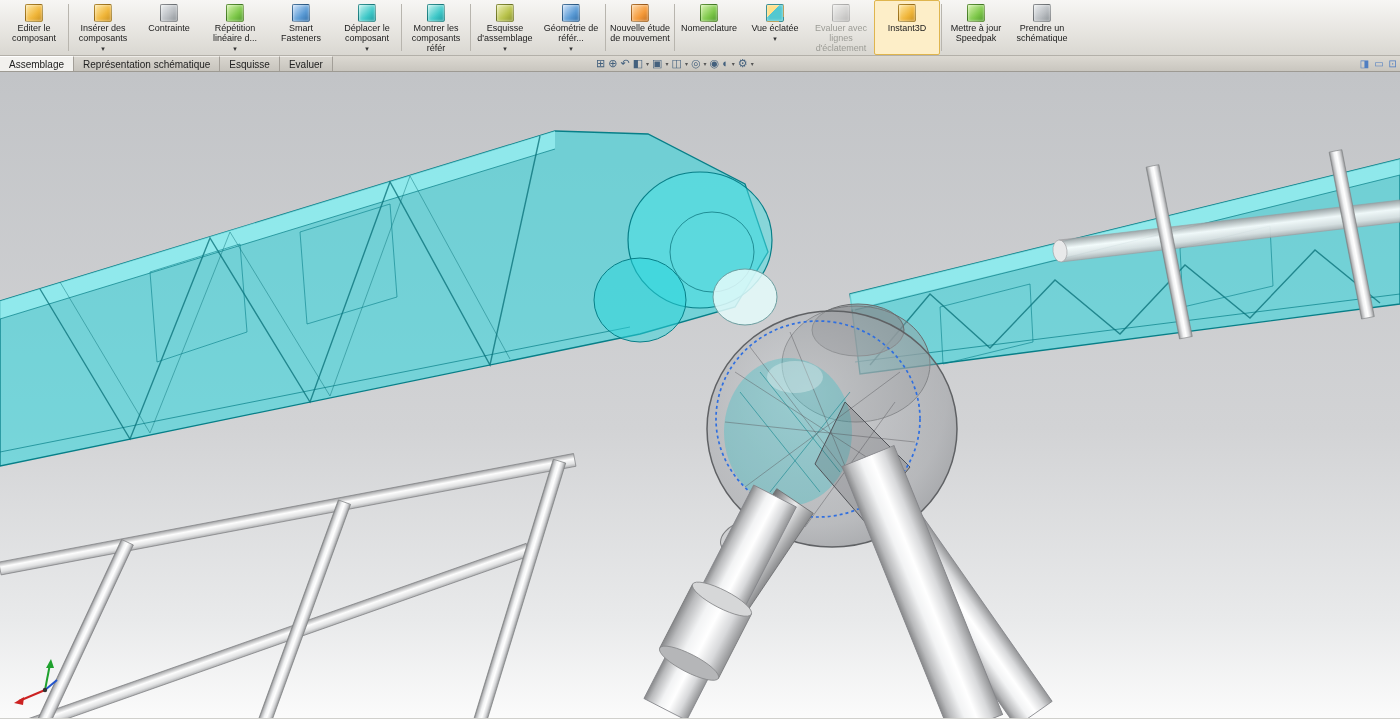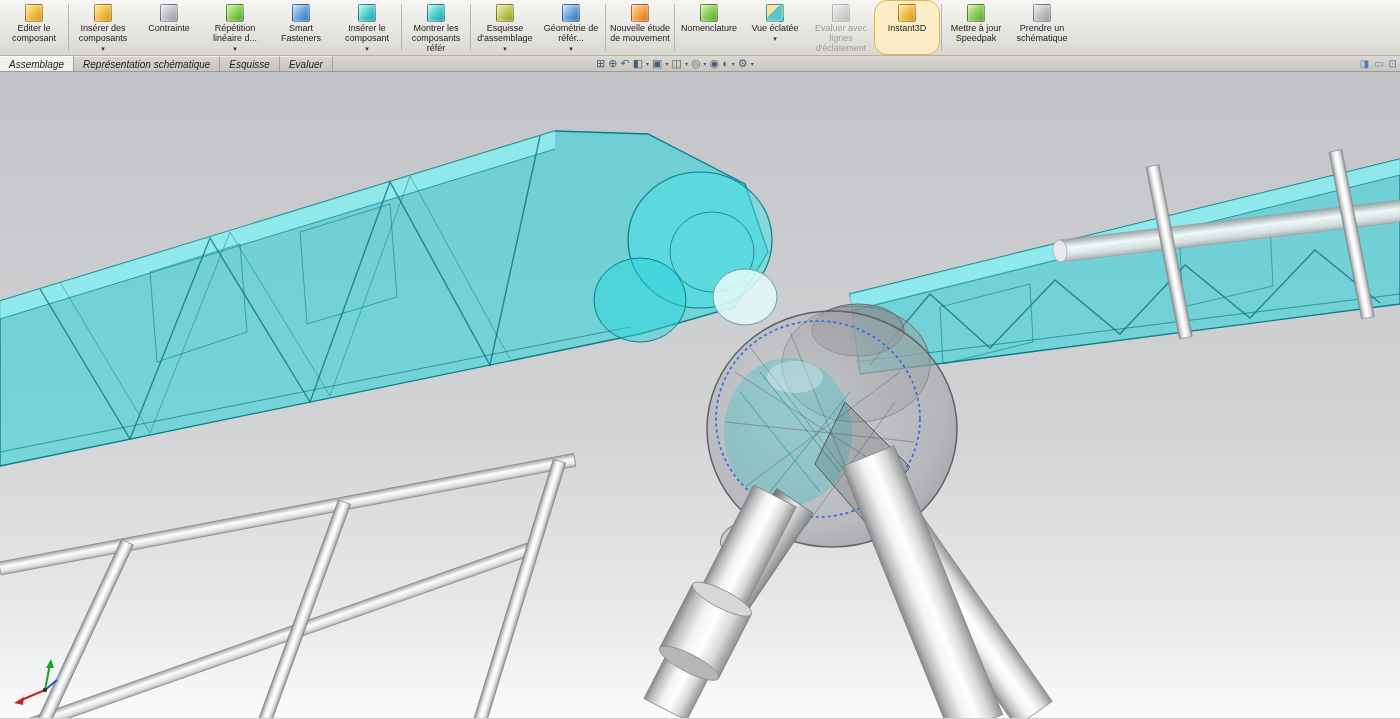--- a/index.html
+++ b/index.html
@@ -10,37 +10,37 @@
   .toolbar{height:56px;background:linear-gradient(#f7f6f4,#e3e1dc 70%,#d9d7d1);
     border-bottom:1px solid #b3b0a9;display:flex;align-items:stretch;padding-left:1px;}
   .tb-btn{display:flex;flex-direction:column;align-items:center;justify-content:flex-start;
     width:66px;padding:3px 1px 1px;gap:2px;font-size:9px;text-align:center;color:#1b1b1b;cursor:default;
     border:1px solid transparent;}
   .tb-label{line-height:1.1;}
   .tb-icon{width:18px;height:18px;border-radius:2px;border:1px solid rgba(0,0,0,.28);
     box-shadow:inset 0 0 3px rgba(255,255,255,.65);flex:none;}
   .tb-caret{font-size:7px;color:#333;line-height:5px;}
   .tb-sep{width:1px;background:#b8b5ae;margin:4px 1px;}
-  .tb-btn.active{background:#fdeec8;border:1px solid #dfb54e;border-radius:13px;}
+  .tb-btn.active{background:#fdeec8;border:1px solid #dfb54e;border-radius:2px;}
   .tb-btn.disabled .tb-label{color:#9c9c96;}
   .tb-btn.disabled .tb-icon{filter:grayscale(1);opacity:.55;}
   .ic-yellow{background:linear-gradient(135deg,#ffe9a8,#f0b63a 60%,#c98f1f);}
   .ic-green {background:linear-gradient(135deg,#d8f4b0,#7ec84a 60%,#4f9a2a);}
   .ic-blue  {background:linear-gradient(135deg,#cfe3fa,#5b9bd5 60%,#2f6ea8);}
   .ic-teal  {background:linear-gradient(135deg,#c8f4f0,#3fc8c8 60%,#1b9aa0);}
   .ic-gray  {background:linear-gradient(135deg,#eceff1,#b8bcc0 60%,#8b9094);}
   .ic-olive {background:linear-gradient(135deg,#eef0b8,#b8c24a 60%,#8a942e);}
   .ic-orange{background:linear-gradient(135deg,#ffd9a8,#f59a3a 60%,#c46f1f);}
   .ic-multi {background:linear-gradient(135deg,#ffe08a 0 40%,#52c8d0 40% 100%);}
 
   
   .tabbar{height:16px;background:linear-gradient(#dcd9d2,#c9c6bf);border-bottom:1px solid #9d9a93;
     display:flex;align-items:stretch;position:relative;font-size:10px;}
   .tab{padding:0 9px;border-right:1px solid #a39f98;border-top:1px solid #efede9;
-    background:linear-gradient(#d9d6cf,#c7c4bd);color:#222;display:flex;align-items:center;white-space:nowrap;font-style:italic;}
+    background:linear-gradient(#d9d6cf,#c7c4bd);color:#222;display:flex;align-items:center;white-space:nowrap;}
   .tab.active{background:#f2f1ee;border-top:1px solid #fff;}
   .vt{position:absolute;left:596px;top:0;height:100%;display:flex;align-items:center;gap:3px;}
   .vt-icon{font-size:11px;line-height:1;color:#44617e;cursor:pointer;}
   .vt-caret{font-size:6px;color:#555;cursor:pointer;}
   .panes{position:absolute;right:3px;top:0;height:100%;display:flex;align-items:center;gap:5px;
     color:#4f7ec2;font-size:10px;}
   .pane-icon{line-height:1;cursor:pointer;}
 
   
   .viewport{height:646px;position:relative;}
@@ -74,21 +74,21 @@
     <span class="tb-caret">▾</span>
   </div>
 
   <div class="tb-btn">
     <span class="tb-icon ic-blue"></span>
     <span class="tb-label">Smart Fasteners</span>
   </div>
 
   <div class="tb-btn">
     <span class="tb-icon ic-teal"></span>
-    <span class="tb-label">Insérer le composant</span>
+    <span class="tb-label">Déplacer le composant</span>
     <span class="tb-caret">▾</span>
   </div>
   <div class="tb-sep"></div>
 
   <div class="tb-btn">
     <span class="tb-icon ic-teal"></span>
     <span class="tb-label">Montrer les composants référ</span>
   </div>
   <div class="tb-sep"></div>
 

